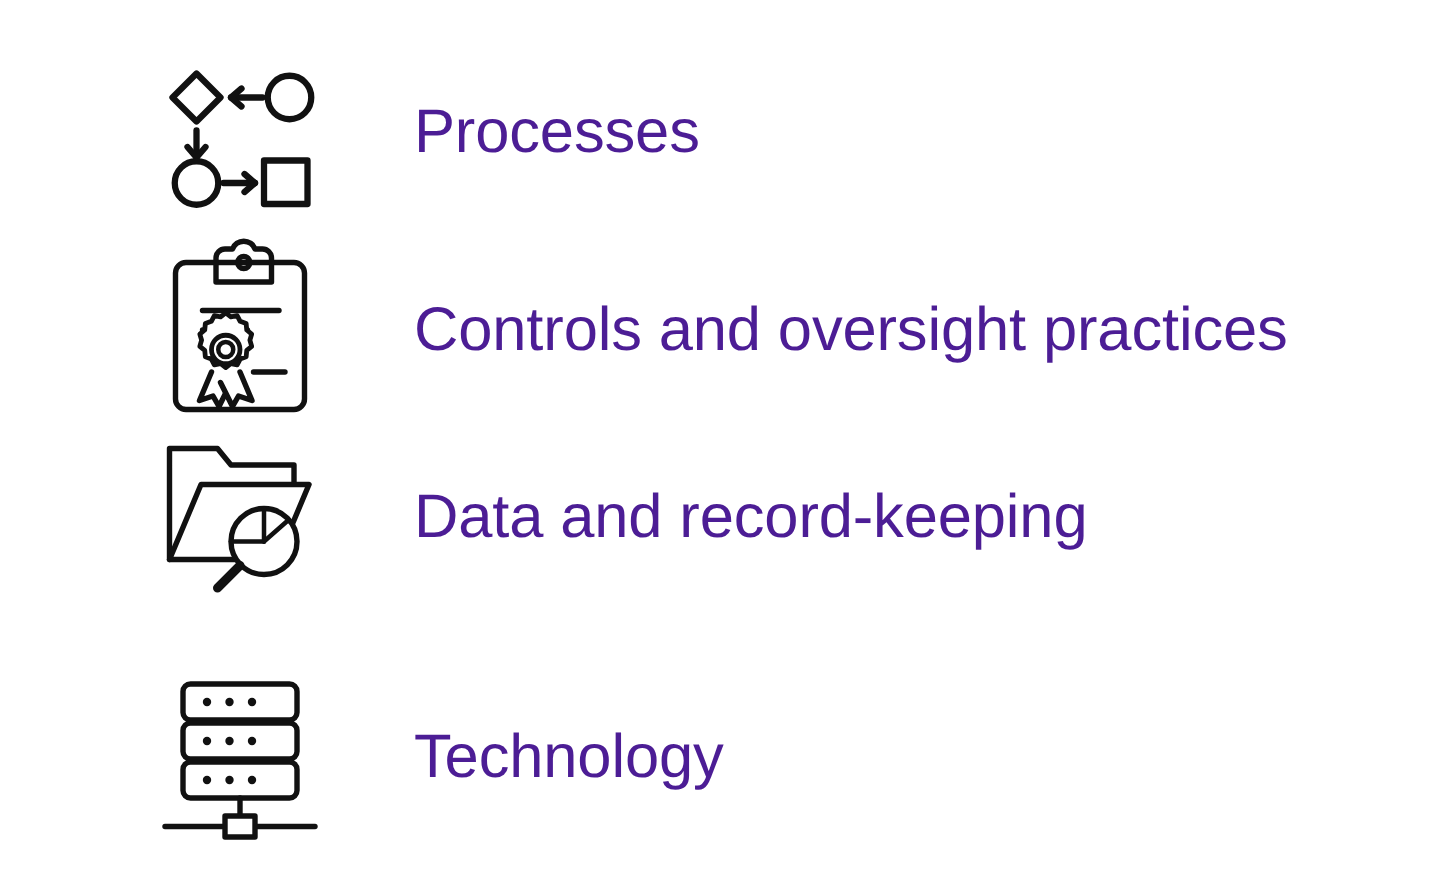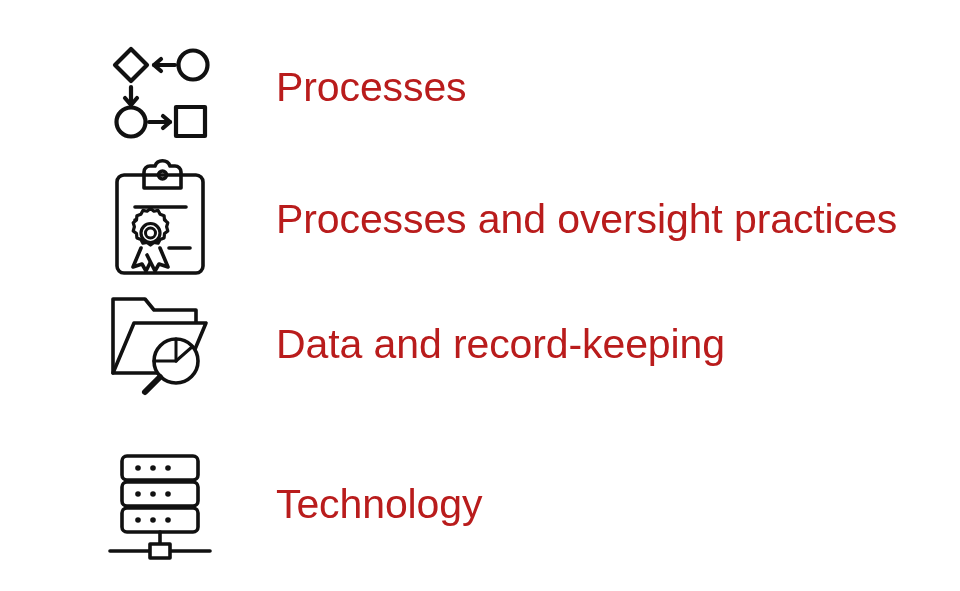--- a/index.html
+++ b/index.html
@@ -52,21 +52,21 @@
     left: 276px;
     top: 0;
     height: 134px;
     display: flex;
     align-items: center;
     font-size: 41px;
     font-weight: 400;
     letter-spacing: -0.1px;
     line-height: 1.05;
     white-space: nowrap;
-    color: #b91c1c;
+    color: #4c1d95;
   }
 </style>
 </head>
 <body>
 
 <div class="slide">
 
   <div class="row row-processes">
     <div class="icon-cell">
       <svg width="96" height="98" viewBox="0 0 96 98" fill="none" stroke="#111111" stroke-width="4.2" stroke-linecap="round" stroke-linejoin="round">
@@ -110,21 +110,21 @@
 
         <path d="M37.5 57.5
                  l3.4 -2.6 l4.2 0.8 l2.0 -3.8 l4.0 -1.5 l0.4 -4.3 l3.3 -2.7 l-1.2 -4.1 l1.2 -4.1
                  l-3.3 -2.7 l-0.4 -4.3 l-4.0 -1.5 l-2.0 -3.8 l-4.2 0.8 l-3.4 -2.6 l-3.4 2.6 l-4.2 -0.8
                  l-2.0 3.8 l-4.0 1.5 l-0.4 4.3 l-3.3 2.7 l1.2 4.1 l-1.2 4.1 l3.3 2.7 l0.4 4.3 l4.0 1.5
                  l2.0 3.8 l4.2 -0.8 z" transform="translate(0,24.5)" fill="#ffffff" stroke-width="3.2"></path>
         <circle cx="37.5" cy="70" r="9.5" fill="#ffffff" stroke-width="3.2"></circle>
         <circle cx="37.5" cy="70" r="5" fill="#ffffff" stroke-width="3"></circle>
       </svg>
     </div>
-    <div class="label">Processes and oversight practices</div>
+    <div class="label">Controls and oversight practices</div>
   </div>
 
   <div class="row row-data">
     <div class="icon-cell">
       <svg width="106" height="104" viewBox="0 0 106 104" fill="none" stroke="#111111" stroke-width="3.6" stroke-linecap="round" stroke-linejoin="round">
 
         <path d="M6 80 V6 H38 L47 17 H89 V33"></path>
 
         <path d="M6 80 H78 L99 30 H27 Z" fill="#ffffff"></path>
 

